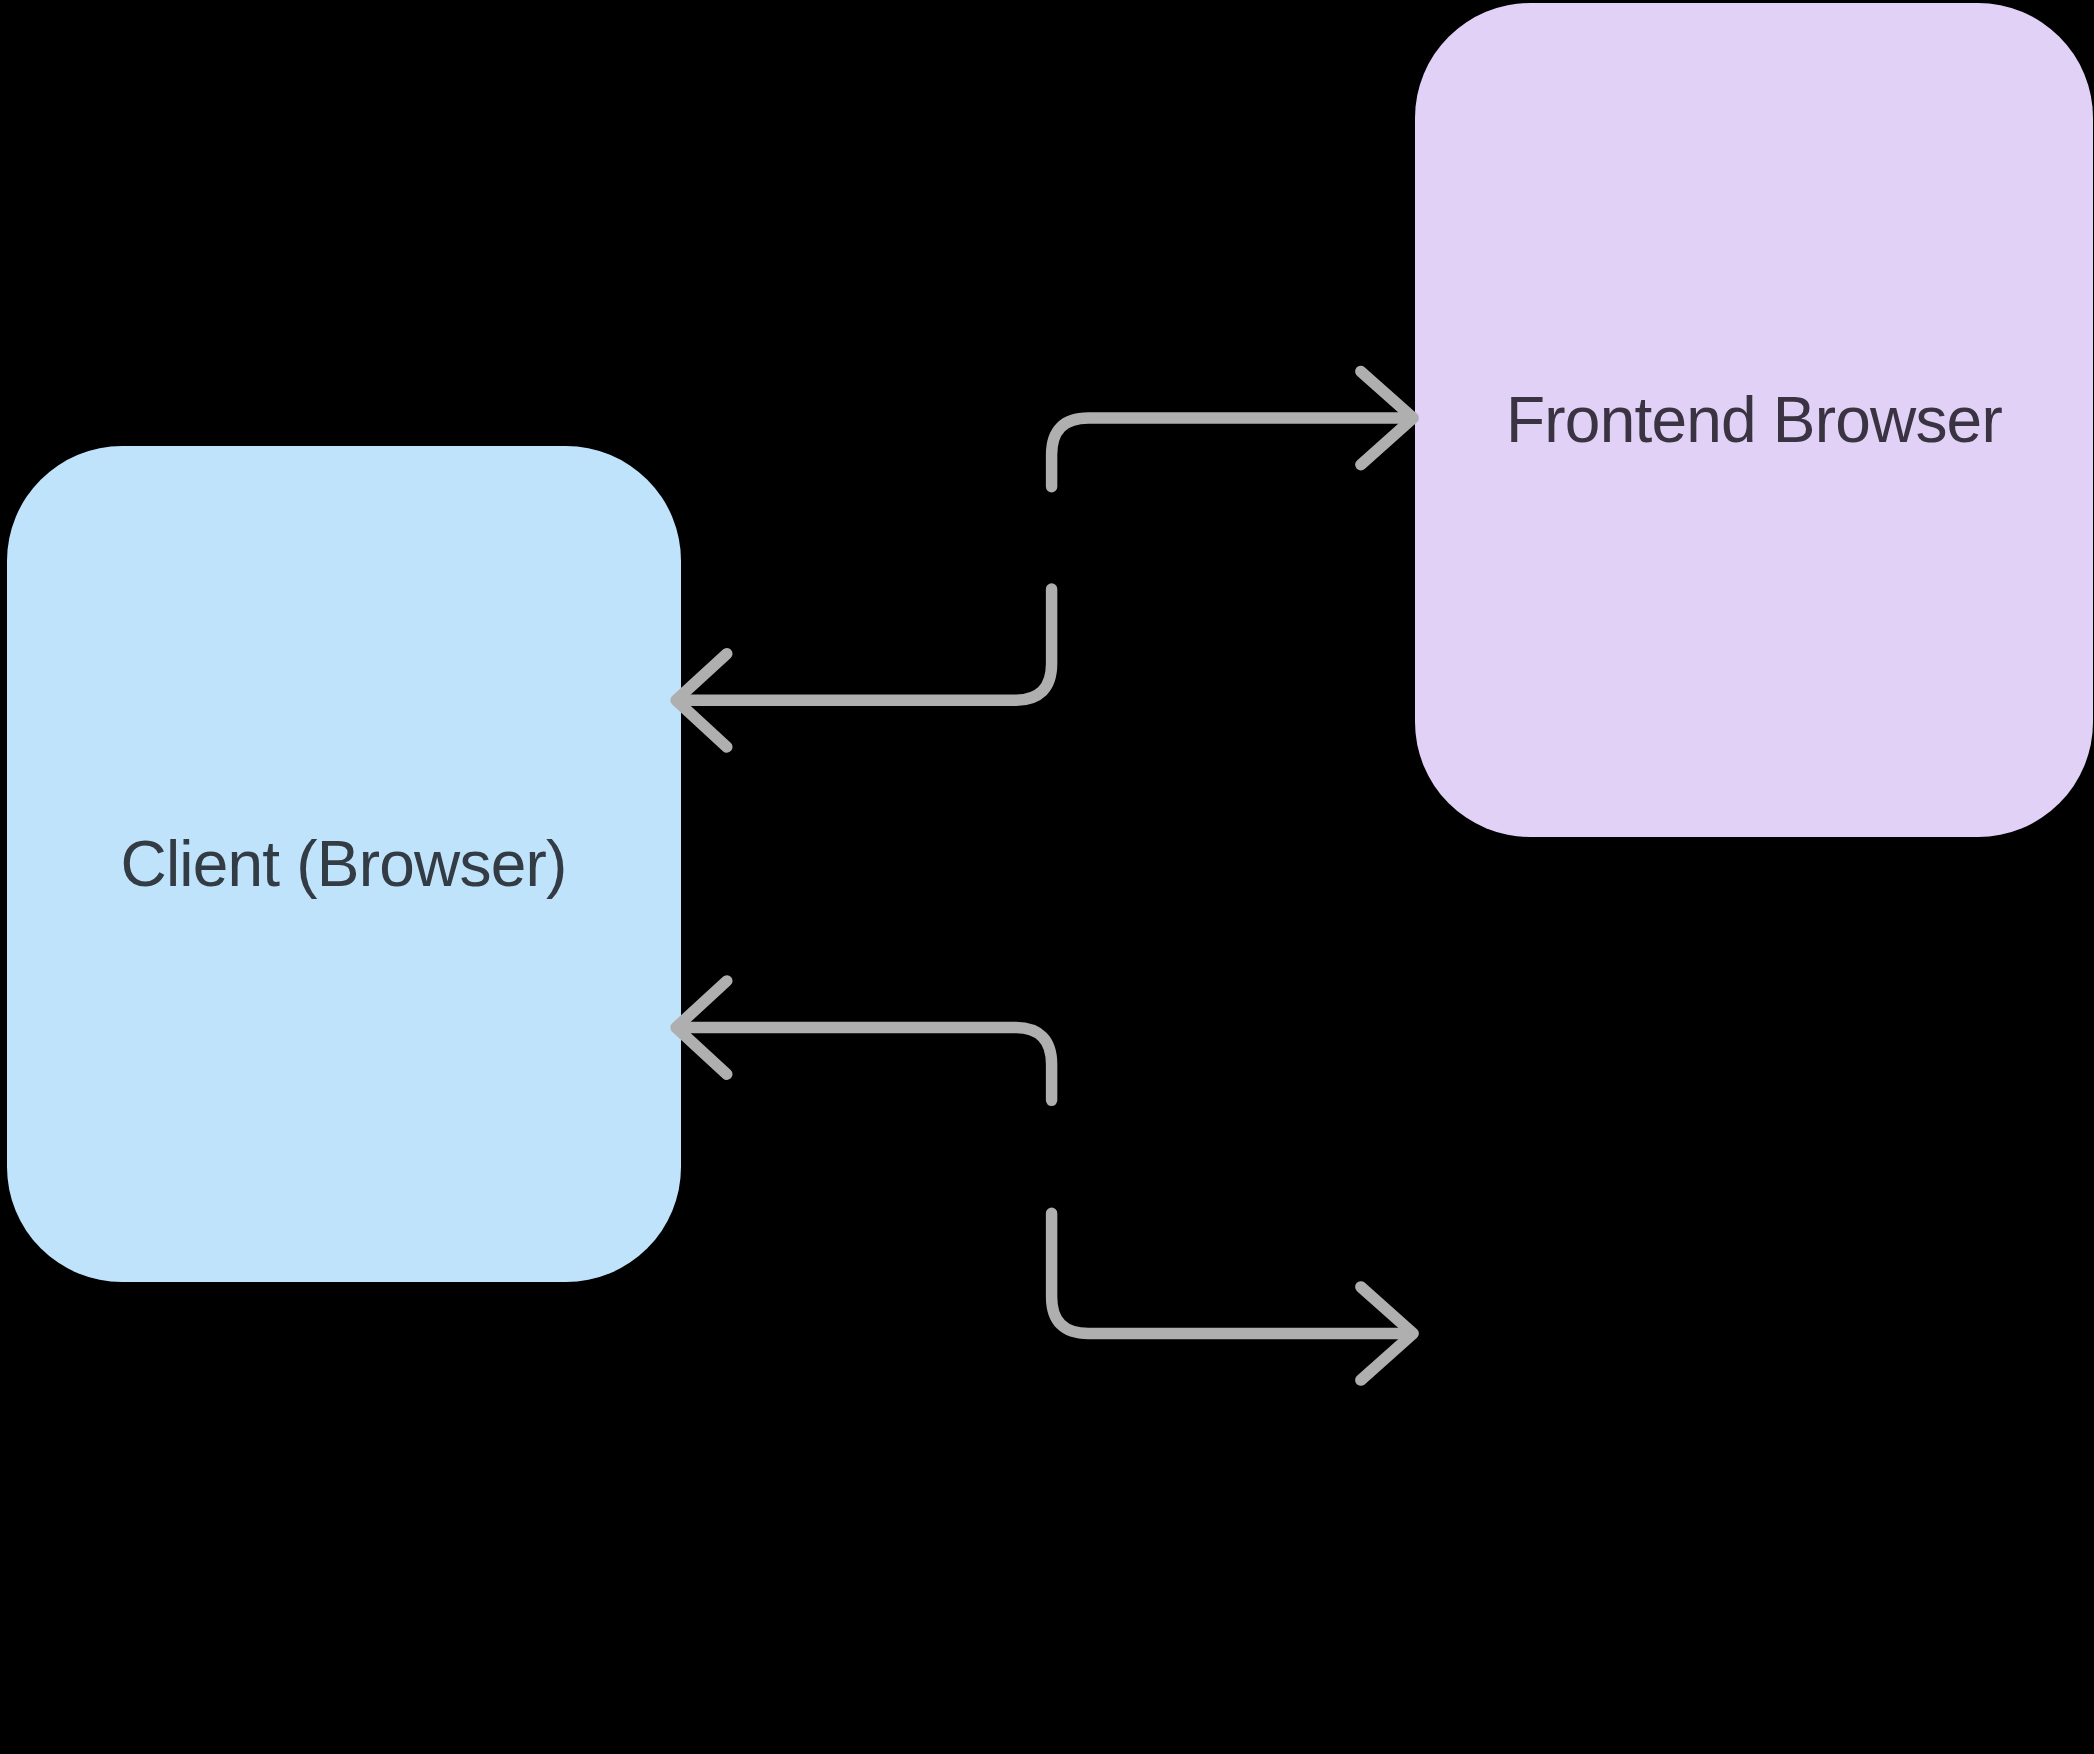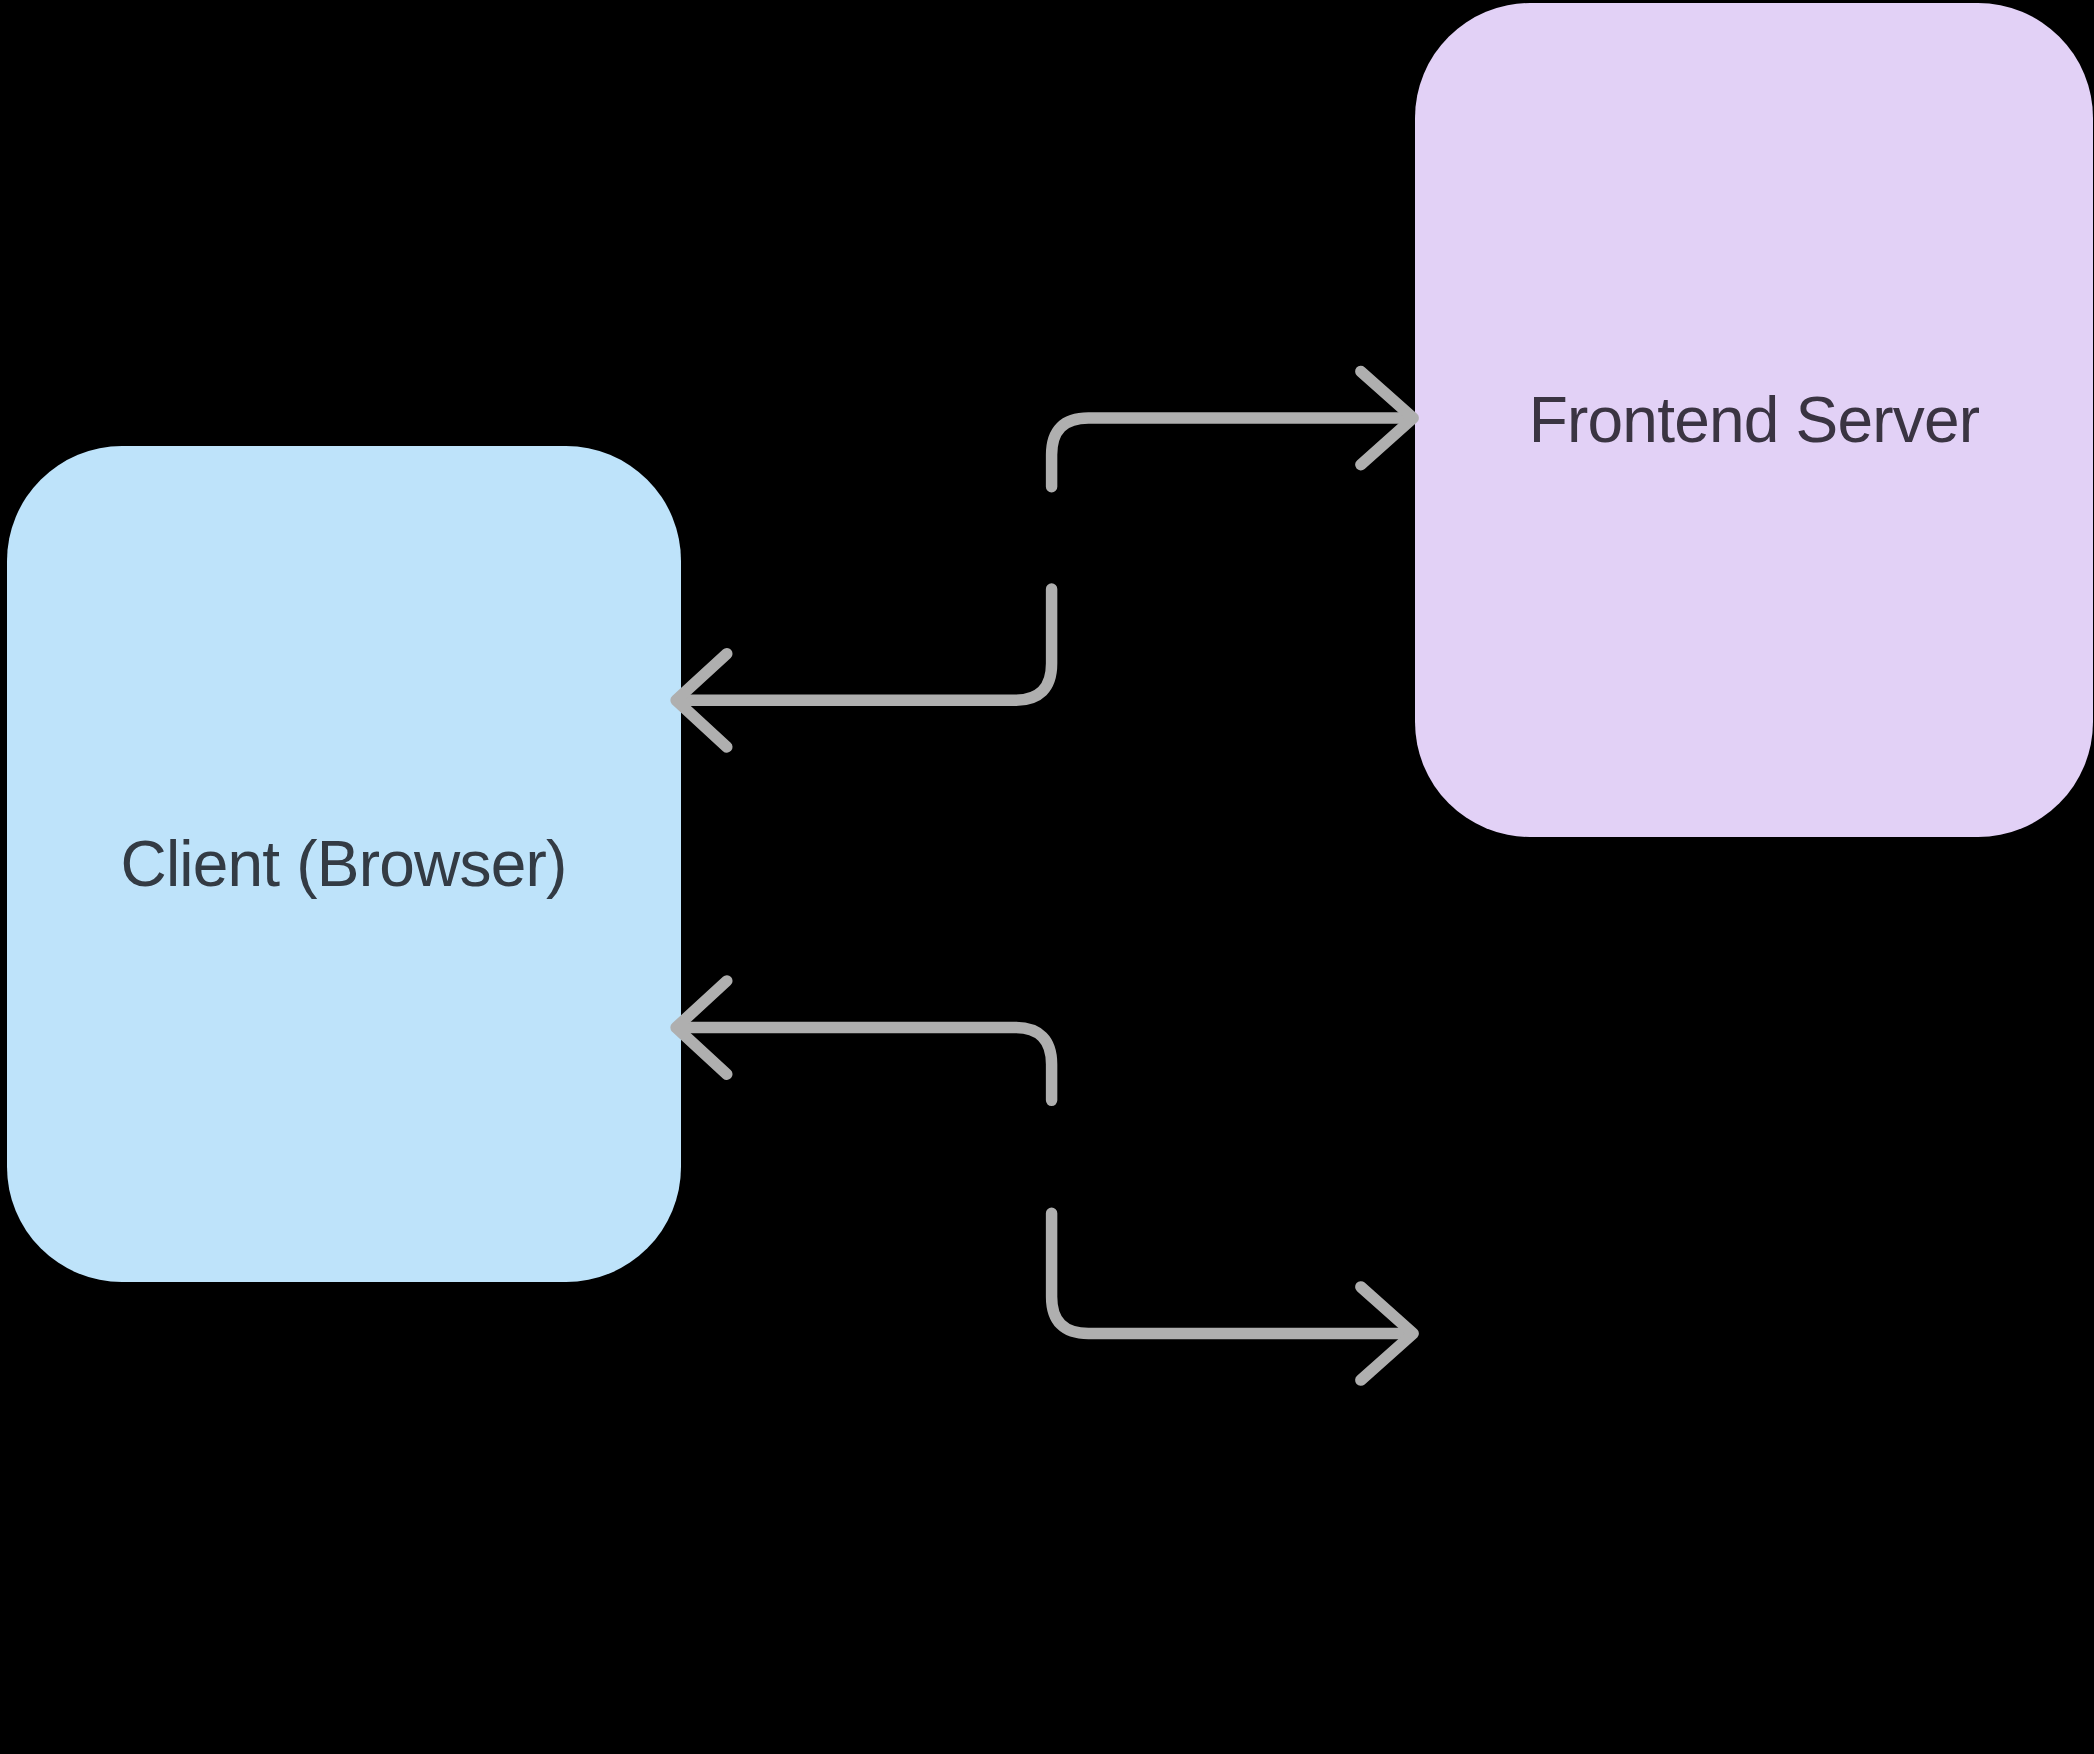--- a/index.html
+++ b/index.html
@@ -45,21 +45,21 @@
 </head>
 <body>
 
 <div id="canvas" style="background-color: rgb(0, 0, 0);">
 
   <div class="node" id="node-client" style="background-color: rgb(190, 227, 250); color: rgb(51, 59, 68); text-align: right;">
     <span>Client (Browser)</span>
   </div>
 
   <div class="node" id="node-frontend" style="background-color: rgb(226, 209, 246); color: rgb(58, 52, 66);">
-    <span>Frontend Server</span>
+    <span>Frontend Browser</span>
   </div>
 
 
   <svg id="connector-layer" viewBox="0 0 2560 2144">
 
     <g>
       <path class="connector" d="M 1285 595 L 1285 556 Q 1285 511 1330 511 L 1725 511" style="stroke: rgb(175, 175, 175);"></path>
       <path class="connector" d="M 1663 454 L 1727 511 L 1663 568" style="stroke: rgb(175, 175, 175);"></path>
     </g>
 

